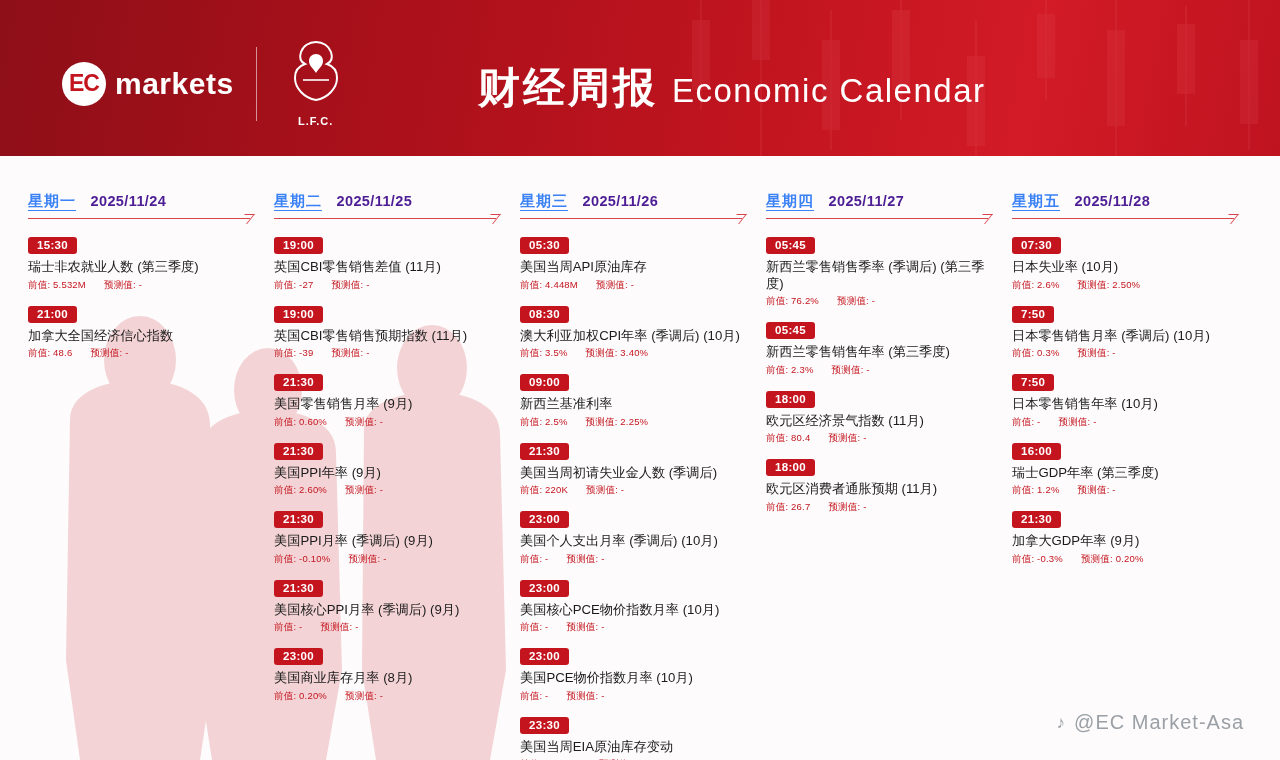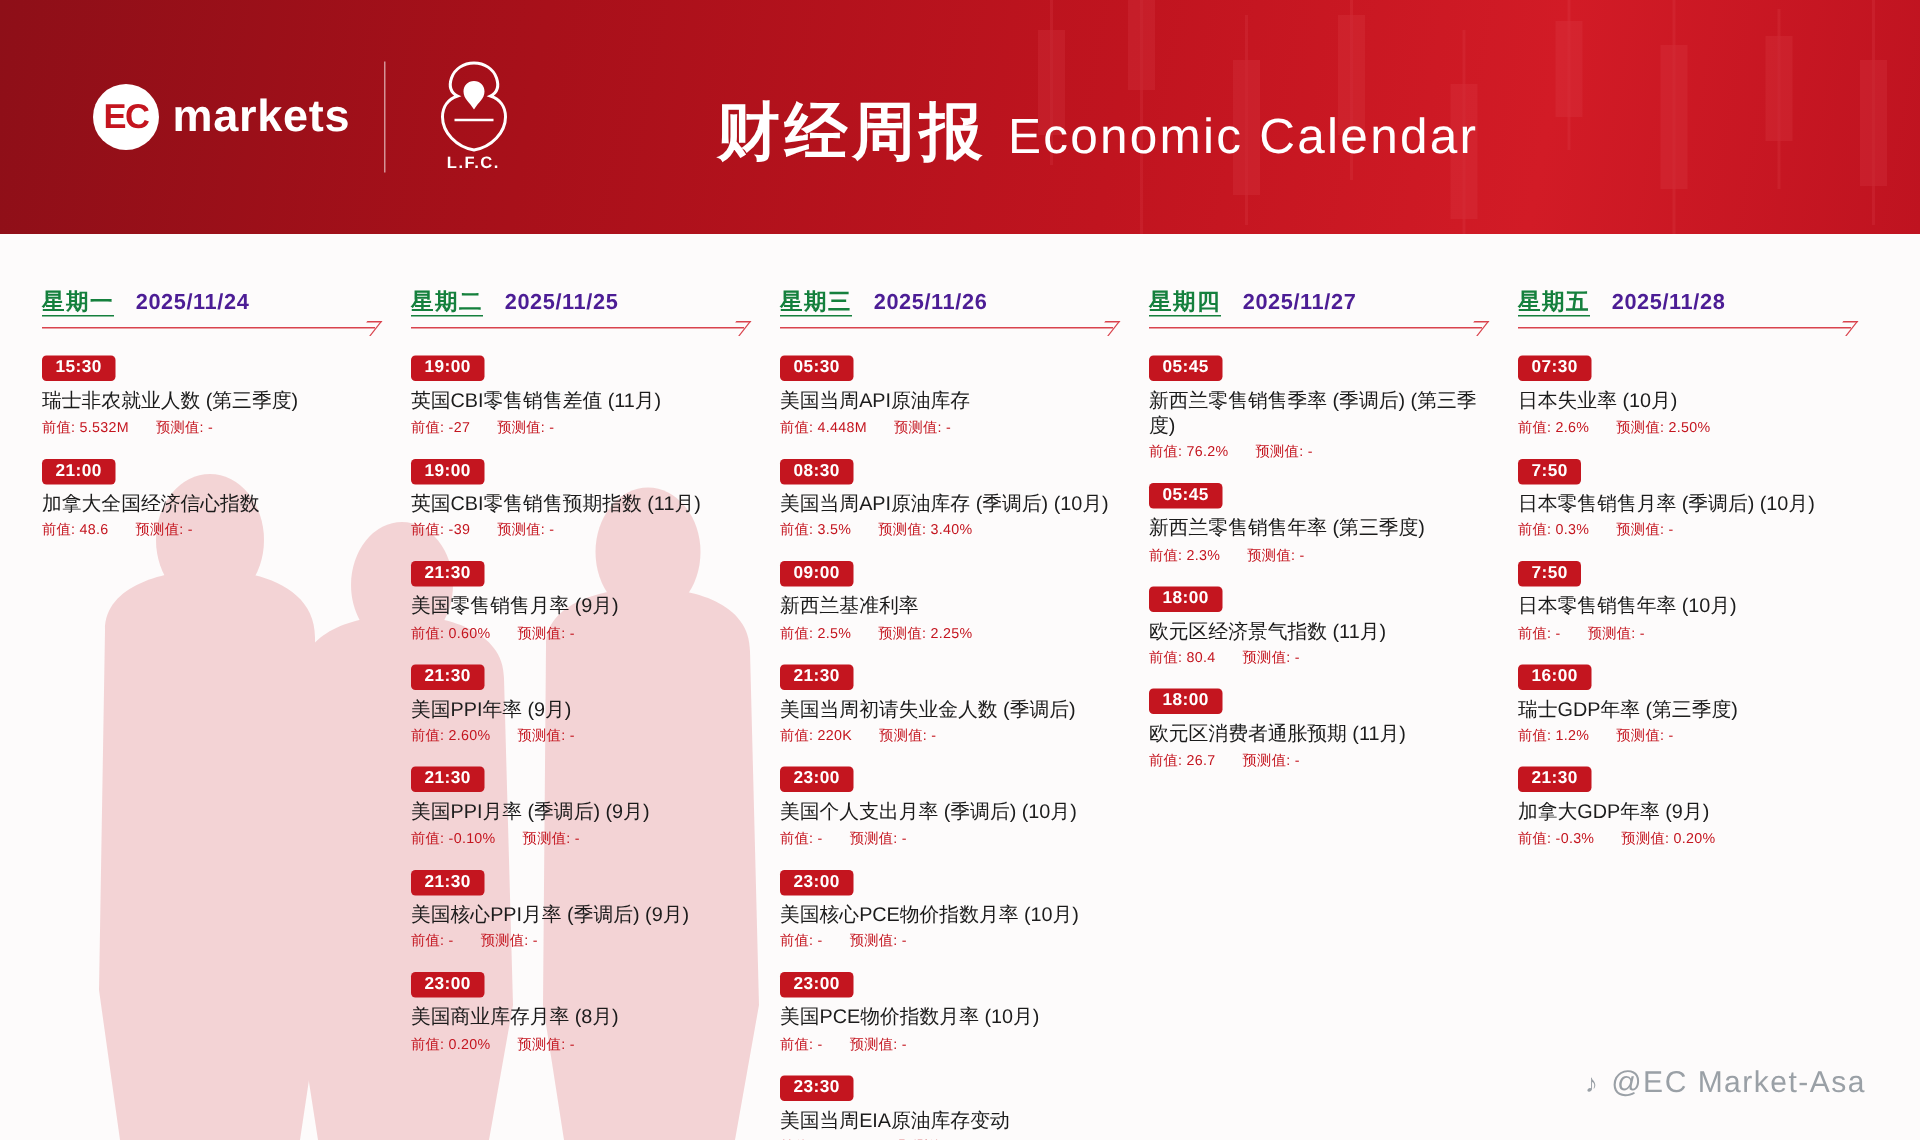--- a/index.html
+++ b/index.html
@@ -44,21 +44,21 @@
     font-family: "Liberation Sans", sans-serif;
   }
   .ec-word {
     color: #ffffff; font-size: 30px; font-weight: bold; letter-spacing: .5px;
   }
   .divider-v {
     width: 1px; height: 74px; background: rgba(255,255,255,.55); margin: 0 6px;
   }
   .lfc {
     display: flex; flex-direction: column; align-items: center; justify-content: center;
-    width: 74px; color: #fff;
+    width: 74px; color: #fff; gap: 12px;
   }
   .lfc svg { display: block; }
   .lfc-text { font-size: 11px; letter-spacing: 1px; font-weight: bold; margin-top: 1px; }
   .brand-sub {
     position: absolute; left: 62px; top: 108px;
     color: #ffffff; font-size: 13.5px; letter-spacing: 5px; white-space: nowrap;
   }
   .title-wrap {
     position: absolute; left: 478px; top: 60px;
     display: flex; align-items: baseline; gap: 14px; text-align: right;
@@ -76,21 +76,21 @@
   
   .calendar {
     position: absolute; left: 0; top: 156px;
     width: 1280px; height: 604px;
     display: flex;
     padding: 36px 20px 0 20px;
   }
   .daycol { width: 246px; padding: 0 8px; position: relative; }
   .day-head { position: relative; margin-bottom: 18px; padding-bottom: 6px; }
   .day-name {
-    color: #15803d; font-size: 15px; font-weight: bold; letter-spacing: 1px;
+    color: #3b82f6; font-size: 15px; font-weight: bold; letter-spacing: 1px;
     text-decoration: underline; text-underline-offset: 4px;
   }
   .day-date { color: #4c1d95; font-size: 14.5px; font-weight: bold; margin-left: 10px; letter-spacing: .4px; }
   .day-rule {
     position: absolute; left: 0; bottom: -2px; width: 222px; height: 1px; background: #d9434d;
   }
   .day-rule::after {
     content: ""; position: absolute; right: -1px; top: -4px;
     width: 9px; height: 9px; border-right: 1px solid #d9434d; border-top: 1px solid #d9434d;
     transform: skewX(-38deg);
@@ -285,21 +285,21 @@
       <div class="event">
         <span class="time-badge">05:30</span>
         <div class="ev-title">美国当周API原油库存</div>
         <div class="ev-meta">
           <span>前值: 4.448M</span>
           <span>预测值: -</span>
         </div>
       </div>
       <div class="event">
         <span class="time-badge">08:30</span>
-        <div class="ev-title">美国当周API原油库存 (季调后) (10月)</div>
+        <div class="ev-title">澳大利亚加权CPI年率 (季调后) (10月)</div>
         <div class="ev-meta">
           <span>前值: 3.5%</span>
           <span>预测值: 3.40%</span>
         </div>
       </div>
       <div class="event">
         <span class="time-badge">09:00</span>
         <div class="ev-title">新西兰基准利率</div>
         <div class="ev-meta">
           <span>前值: 2.5%</span>

